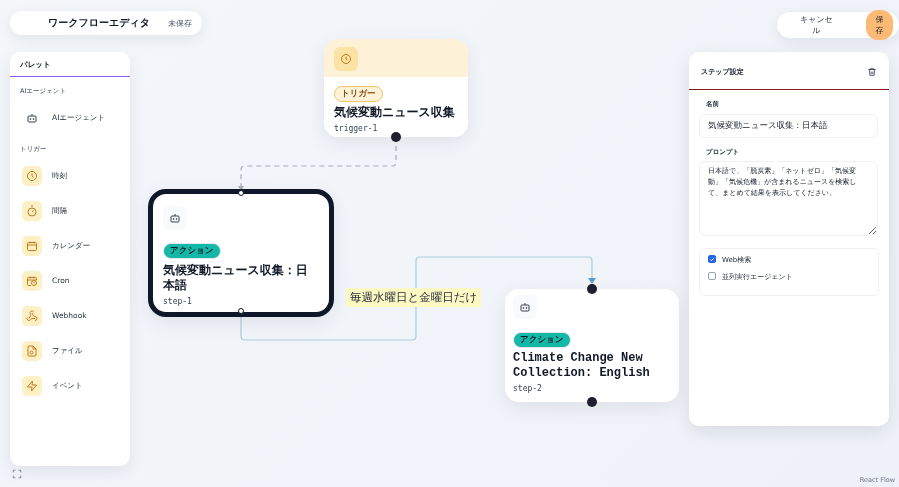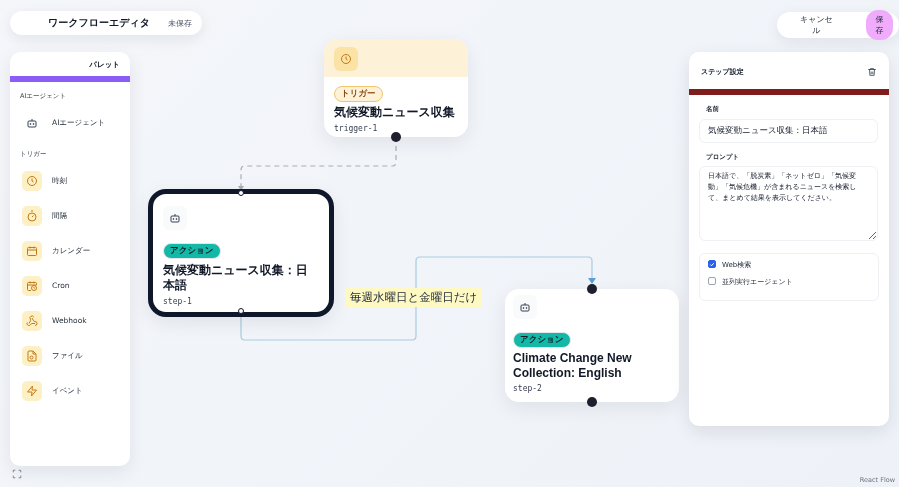--- a/index.html
+++ b/index.html
@@ -14,28 +14,28 @@
   .pill {
     position: absolute; background: #fff; border-radius: 18px;
     box-shadow: 0 4px 14px rgba(15,23,42,0.08);
     display: flex; align-items: center;
   }
   .title-pill { left: 10px; top: 11px; height: 24px; padding: 0 10px; gap: 18px; }
   .title-pill .t { font-size: 10px; font-weight: bold; color: #111827; margin-left: 28px; }
   .title-pill .s { font-size: 8px; color: #4b5563; }
   .action-pill { left: 777px; top: 12px; height: 26px; padding: 0 6px 0 14px; gap: 24px; }
   .action-pill .btn { font-size: 8px; color: #1f2937; border: none; background: transparent; padding: 4px 6px; border-radius: 12px; font-family: inherit; cursor: pointer; }
-  .action-pill .btn.save { background: #f0abfc; }
+  .action-pill .btn.save { background: #fdba74; }
 
   .palette {
     position: absolute; left: 10px; top: 52px; width: 120px; height: 414px;
     background: #fff; border-radius: 10px;
     box-shadow: 0 6px 18px rgba(15,23,42,0.08);
   }
-  .palette .head { font-size: 7.5px; font-weight: bold; padding: 8px 10px 6px; border-bottom: 6px solid #8b5cf6; color: #111827; text-align: right; }
+  .palette .head { font-size: 7.5px; font-weight: bold; padding: 8px 10px 6px; border-bottom: 1px solid #8b5cf6; color: #111827; }
   .palette .section { font-size: 6.5px; color: #374151; padding: 10px 10px 4px; }
   .palette .item { display: flex; align-items: center; gap: 10px; padding: 4px 12px; height: 35px; }
   .palette .ic { width: 20px; height: 20px; border-radius: 5px; background: #fdf0c5; display: flex; align-items: center; justify-content: center; }
   .palette .ic.plain { background: transparent; }
   .palette .lbl { font-size: 7.5px; color: #1f2937; }
 
   .node {
     position: absolute; background: #fff; border-radius: 14px;
     box-shadow: 0 6px 20px rgba(15,23,42,0.08);
   }
@@ -53,36 +53,36 @@
   .trigger-node .body { padding: 4px 10px; }
   .trigger-node .badge { background: #fdf2d8; border-color: #f3c46b; color: #8a4b0f; }
   .trigger-node .ntitle { font-size: 12px; margin: 3px 0 4px; }
 
   .step1 { left: 148px; top: 189px; width: 186px; height: 128px; border: 5px solid #0f172a; border-radius: 18px; padding: 12px 10px; }
   .step1 .nic { background: #f8fafc; margin-bottom: 8px; }
   .step1 .ntitle { font-size: 12px; margin: 4px 0 4px; }
 
   .step2 { left: 505px; top: 289px; width: 174px; height: 113px; padding: 6px 8px; }
   .step2 .nic { background: #f8fafc; margin-bottom: 8px; }
-  .step2 .ntitle { font-size: 12px; margin: 3px 0 3px; font-family: Liberation Sans, sans-serif; }
+  .step2 .ntitle { font-size: 12px; margin: 3px 0 3px; font-family: Liberation Mono, monospace; }
 
   .handle { position: absolute; width: 10px; height: 10px; background: #1e1e2e; border-radius: 50%; }
   .handle.small { width: 6px; height: 6px; background: #fff; border: 1.5px solid #0f172a; }
 
   .edge-label {
     position: absolute; left: 346px; top: 288px; background: #fef9c3; padding: 2px 4px;
     font-size: 11.5px; color: #1f2937;
   }
 
   .settings {
     position: absolute; left: 689px; top: 52px; width: 200px; height: 374px;
     background: #fff; border-radius: 10px;
     box-shadow: 0 6px 18px rgba(15,23,42,0.10);
   }
-  .settings .head { display: flex; justify-content: space-between; align-items: center; padding: 10px 12px 8px; border-bottom: 6px solid #7f1d1d; gap: 20px; }
+  .settings .head { display: flex; justify-content: space-between; align-items: center; padding: 10px 12px 8px; border-bottom: 1px solid #7f1d1d; gap: 20px; }
   .settings .head .t { font-size: 7px; font-weight: bold; color: #111827; }
   .settings .lab { font-size: 6.5px; color: #1f2937; font-weight: bold; padding: 10px 17px 4px; }
   .settings input.name {
     margin: 0 10px; width: 179px; height: 24px; border: 1px solid #eef0f3; border-radius: 6px;
     font-size: 8.5px; padding: 0 8px; color: #111827; font-family: inherit; background: #fff;
   }
   .settings textarea.prompt {
     margin: 0 10px; width: 179px; height: 75px; border: 1px solid #eef0f3; border-radius: 6px;
     font-size: 7px; line-height: 1.55; padding: 4px 8px; color: #111827; font-family: inherit; resize: vertical; background: #fff;
   }

